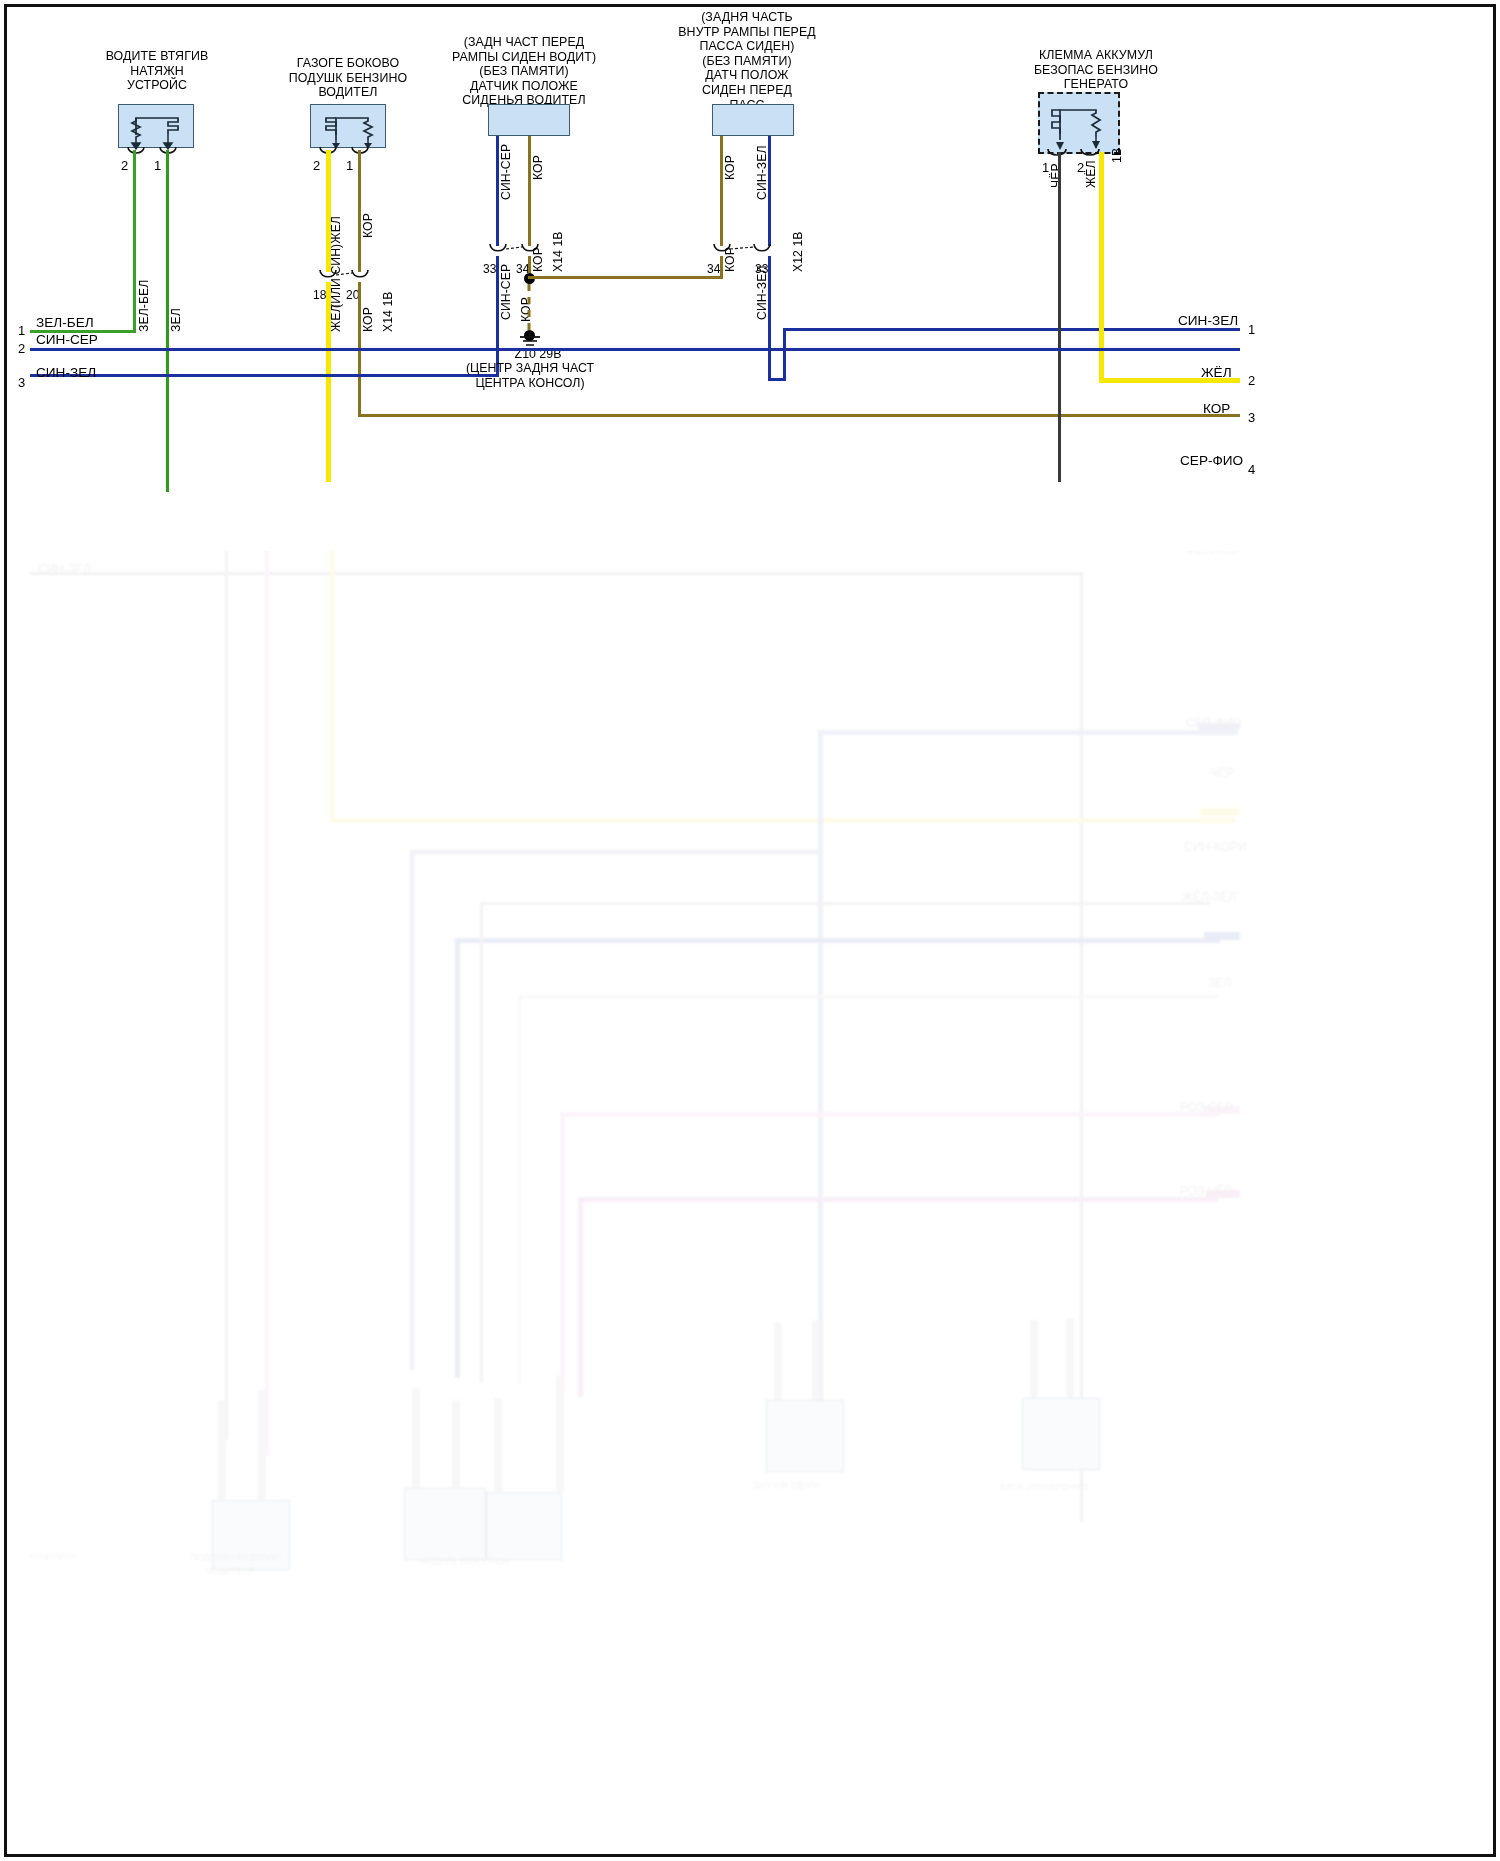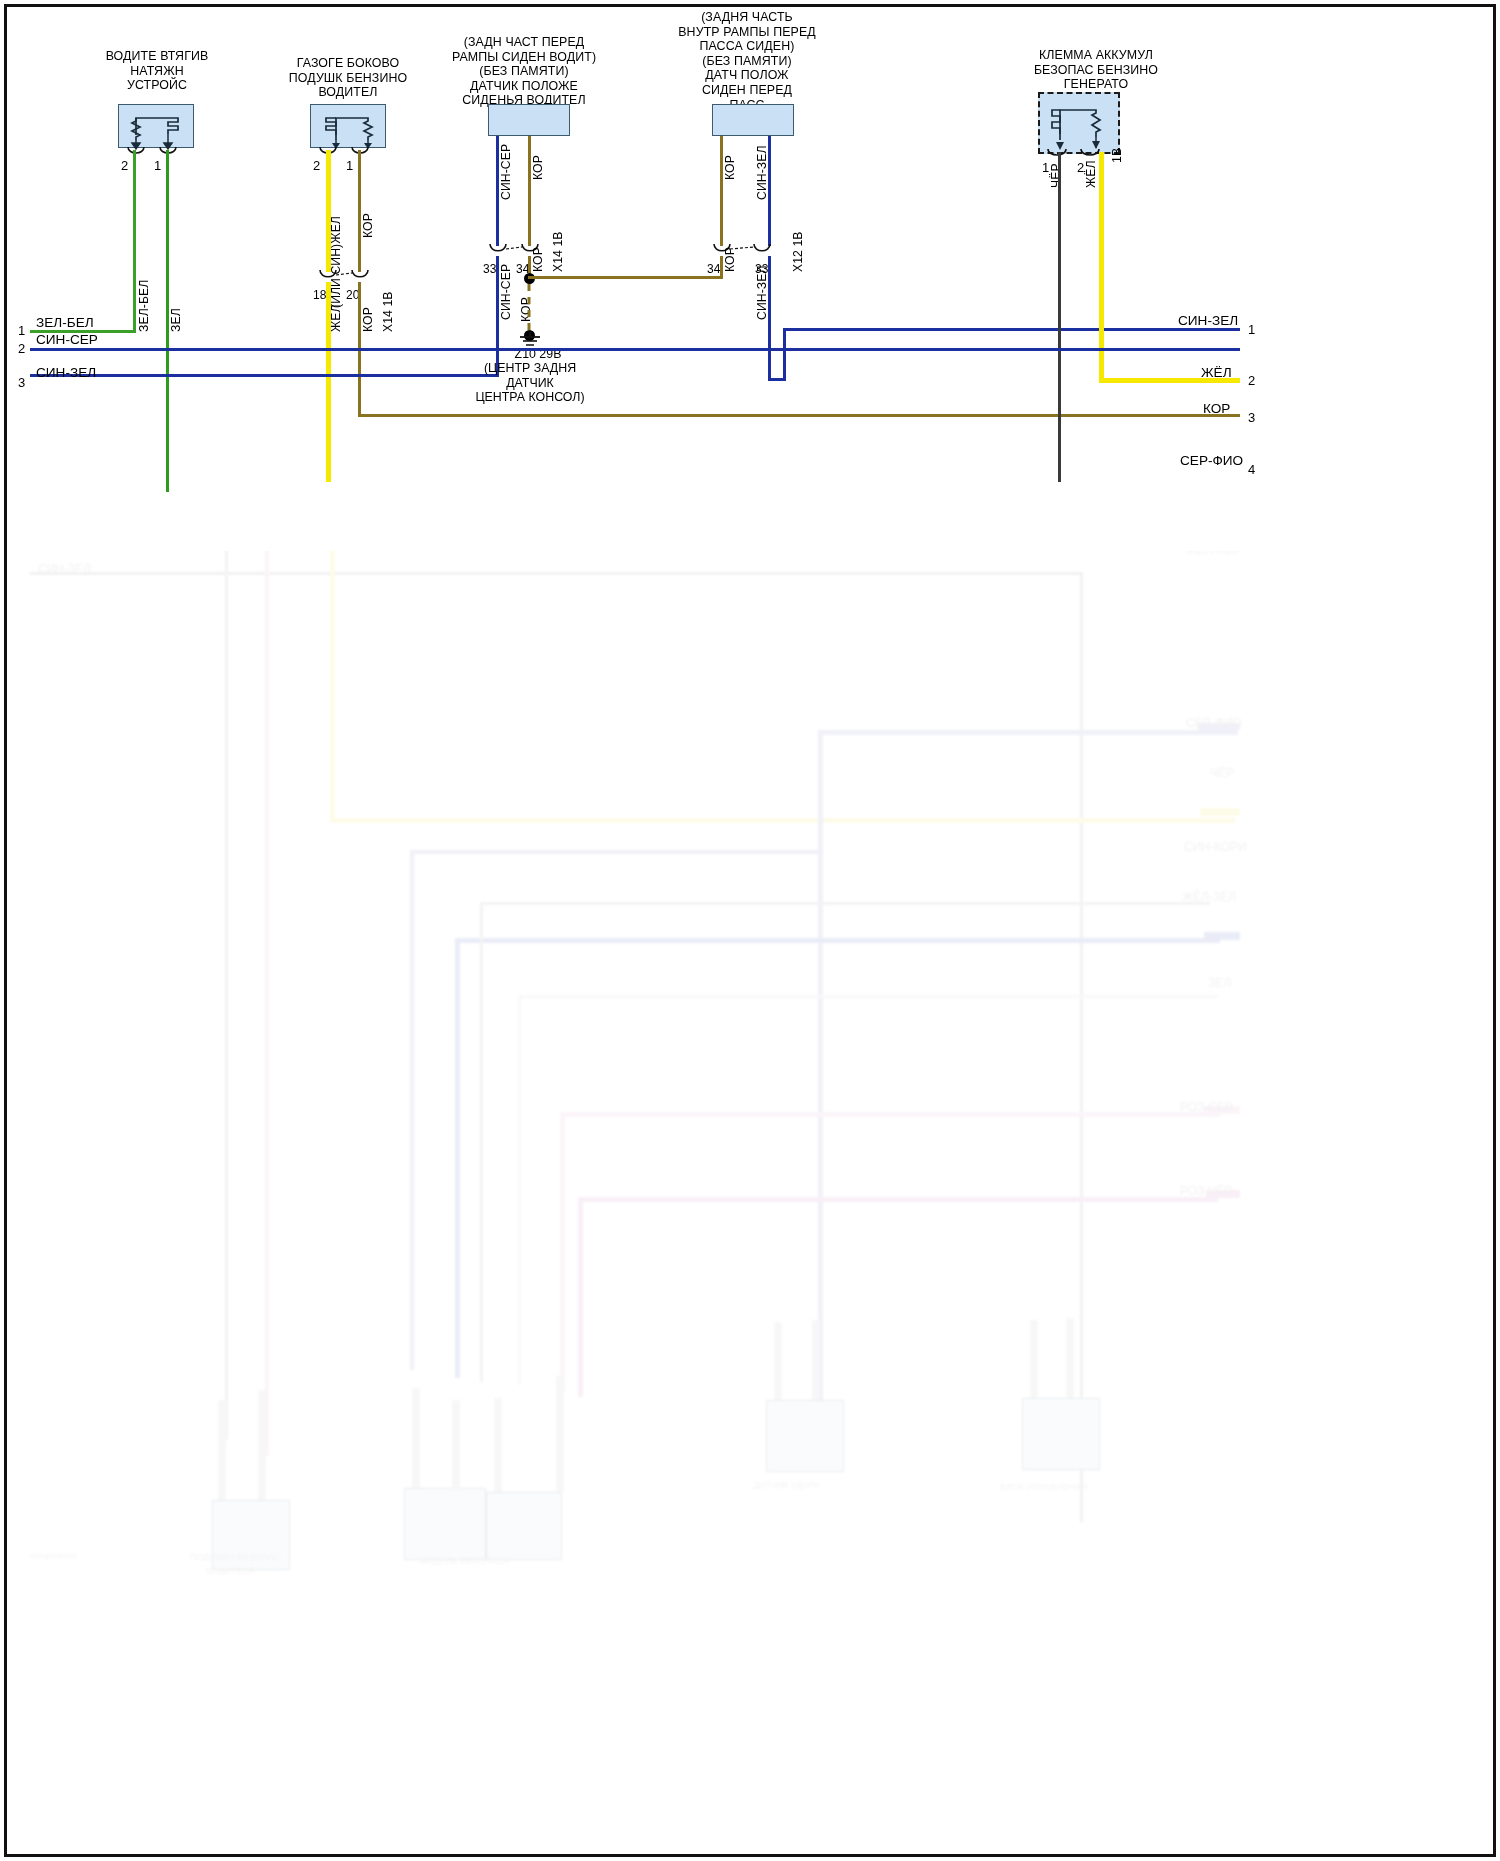--- a/index.html
+++ b/index.html
@@ -279,21 +279,21 @@
       <path d="M4 0 L4 50" stroke="#8a7320" stroke-width="3" stroke-dasharray="7 6"></path>
     </svg>
     <div class="dot" style="left:524px;top:330px;"></div>
     <svg class="comp-sym" style="left:516px;top:332px;" width="28" height="16" viewBox="0 0 28 16">
       <path d="M14 0 L14 5" stroke="#111" stroke-width="1.8"></path>
       <path d="M4 5 L24 5" stroke="#111" stroke-width="1.8"></path>
       <path d="M7 9 L21 9" stroke="#111" stroke-width="1.6"></path>
       <path d="M10 13 L18 13" stroke="#111" stroke-width="1.5"></path>
     </svg>
     <div class="splice-lbl" style="left:476px;top:347px;width:124px;font-weight:400;">Z10 29B</div>
-    <div class="splice-lbl" style="left:464px;top:361px;width:132px;">(ЦЕНТР ЗАДНЯ ДАТЧИК
+    <div class="splice-lbl" style="left:464px;top:361px;width:132px;">(ЦЕНТР ЗАДНЯ ЧАСТ
 ЦЕНТРА КОНСОЛ)</div>
 
     <div class="ttl" style="left:666px;top:10px;width:162px;">(ЗАДНЯ ЧАСТЬ
 ВНУТР РАМПЫ ПЕРЕД
 ПАССА СИДЕН)
 (БЕЗ ПАМЯТИ)
 ДАТЧ ПОЛОЖ
 СИДЕН ПЕРЕД
 ПАСС</div>
 

